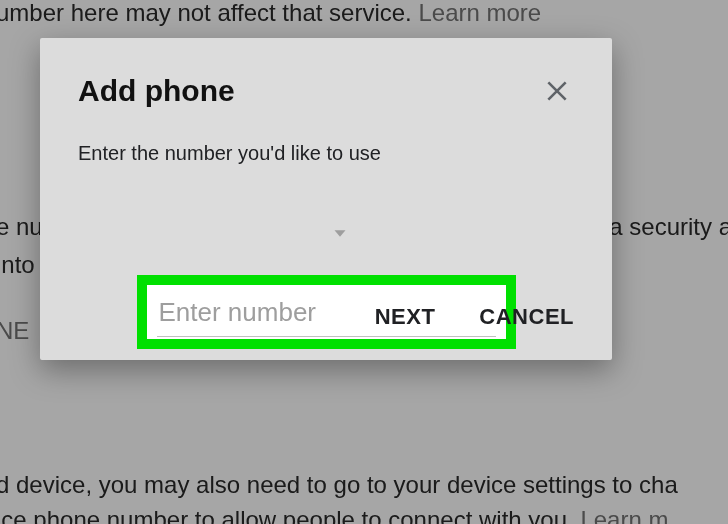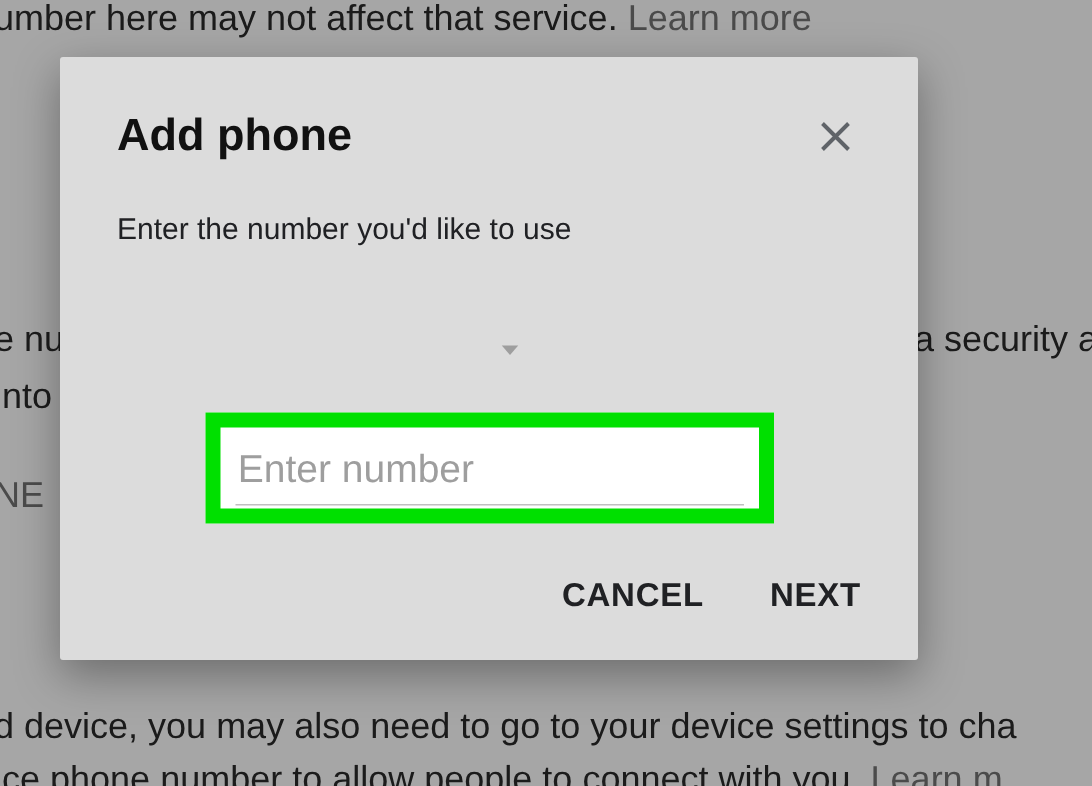--- a/index.html
+++ b/index.html
@@ -22,21 +22,21 @@
     .overlay {
       position: absolute;
       inset: 0;
       background: rgba(0,0,0,0.35);
     }
     .dialog {
       position: absolute;
       left: 40px;
       top: 38px;
       width: 572px;
-      height: 402px;
+      height: 322px;
       background: #dcdcdc;
       box-shadow: 0 10px 30px rgba(0,0,0,0.35);
       border-radius: 2px;
       padding: 36px 38px 28px 38px;
     }
     .dialog-header {
       display: flex;
       align-items: center;
       justify-content: space-between;
       margin-bottom: 34px;
@@ -148,16 +148,16 @@
       <svg viewBox="0 0 24 24">
           <path d="M6 9 L12 16 L18 9 Z"></path>
         </svg>
     </div>
     <div class="highlight-box">
       <input class="phone-input" type="text" placeholder="Enter number" style="">
     </div>
   </div>
 
   <div class="actions">
+    <button class="action-btn">NEXT</button>
     <button class="action-btn">CANCEL</button>
-    <button class="action-btn">NEXT</button>
   </div>
 </div>
 
 </body></html>

